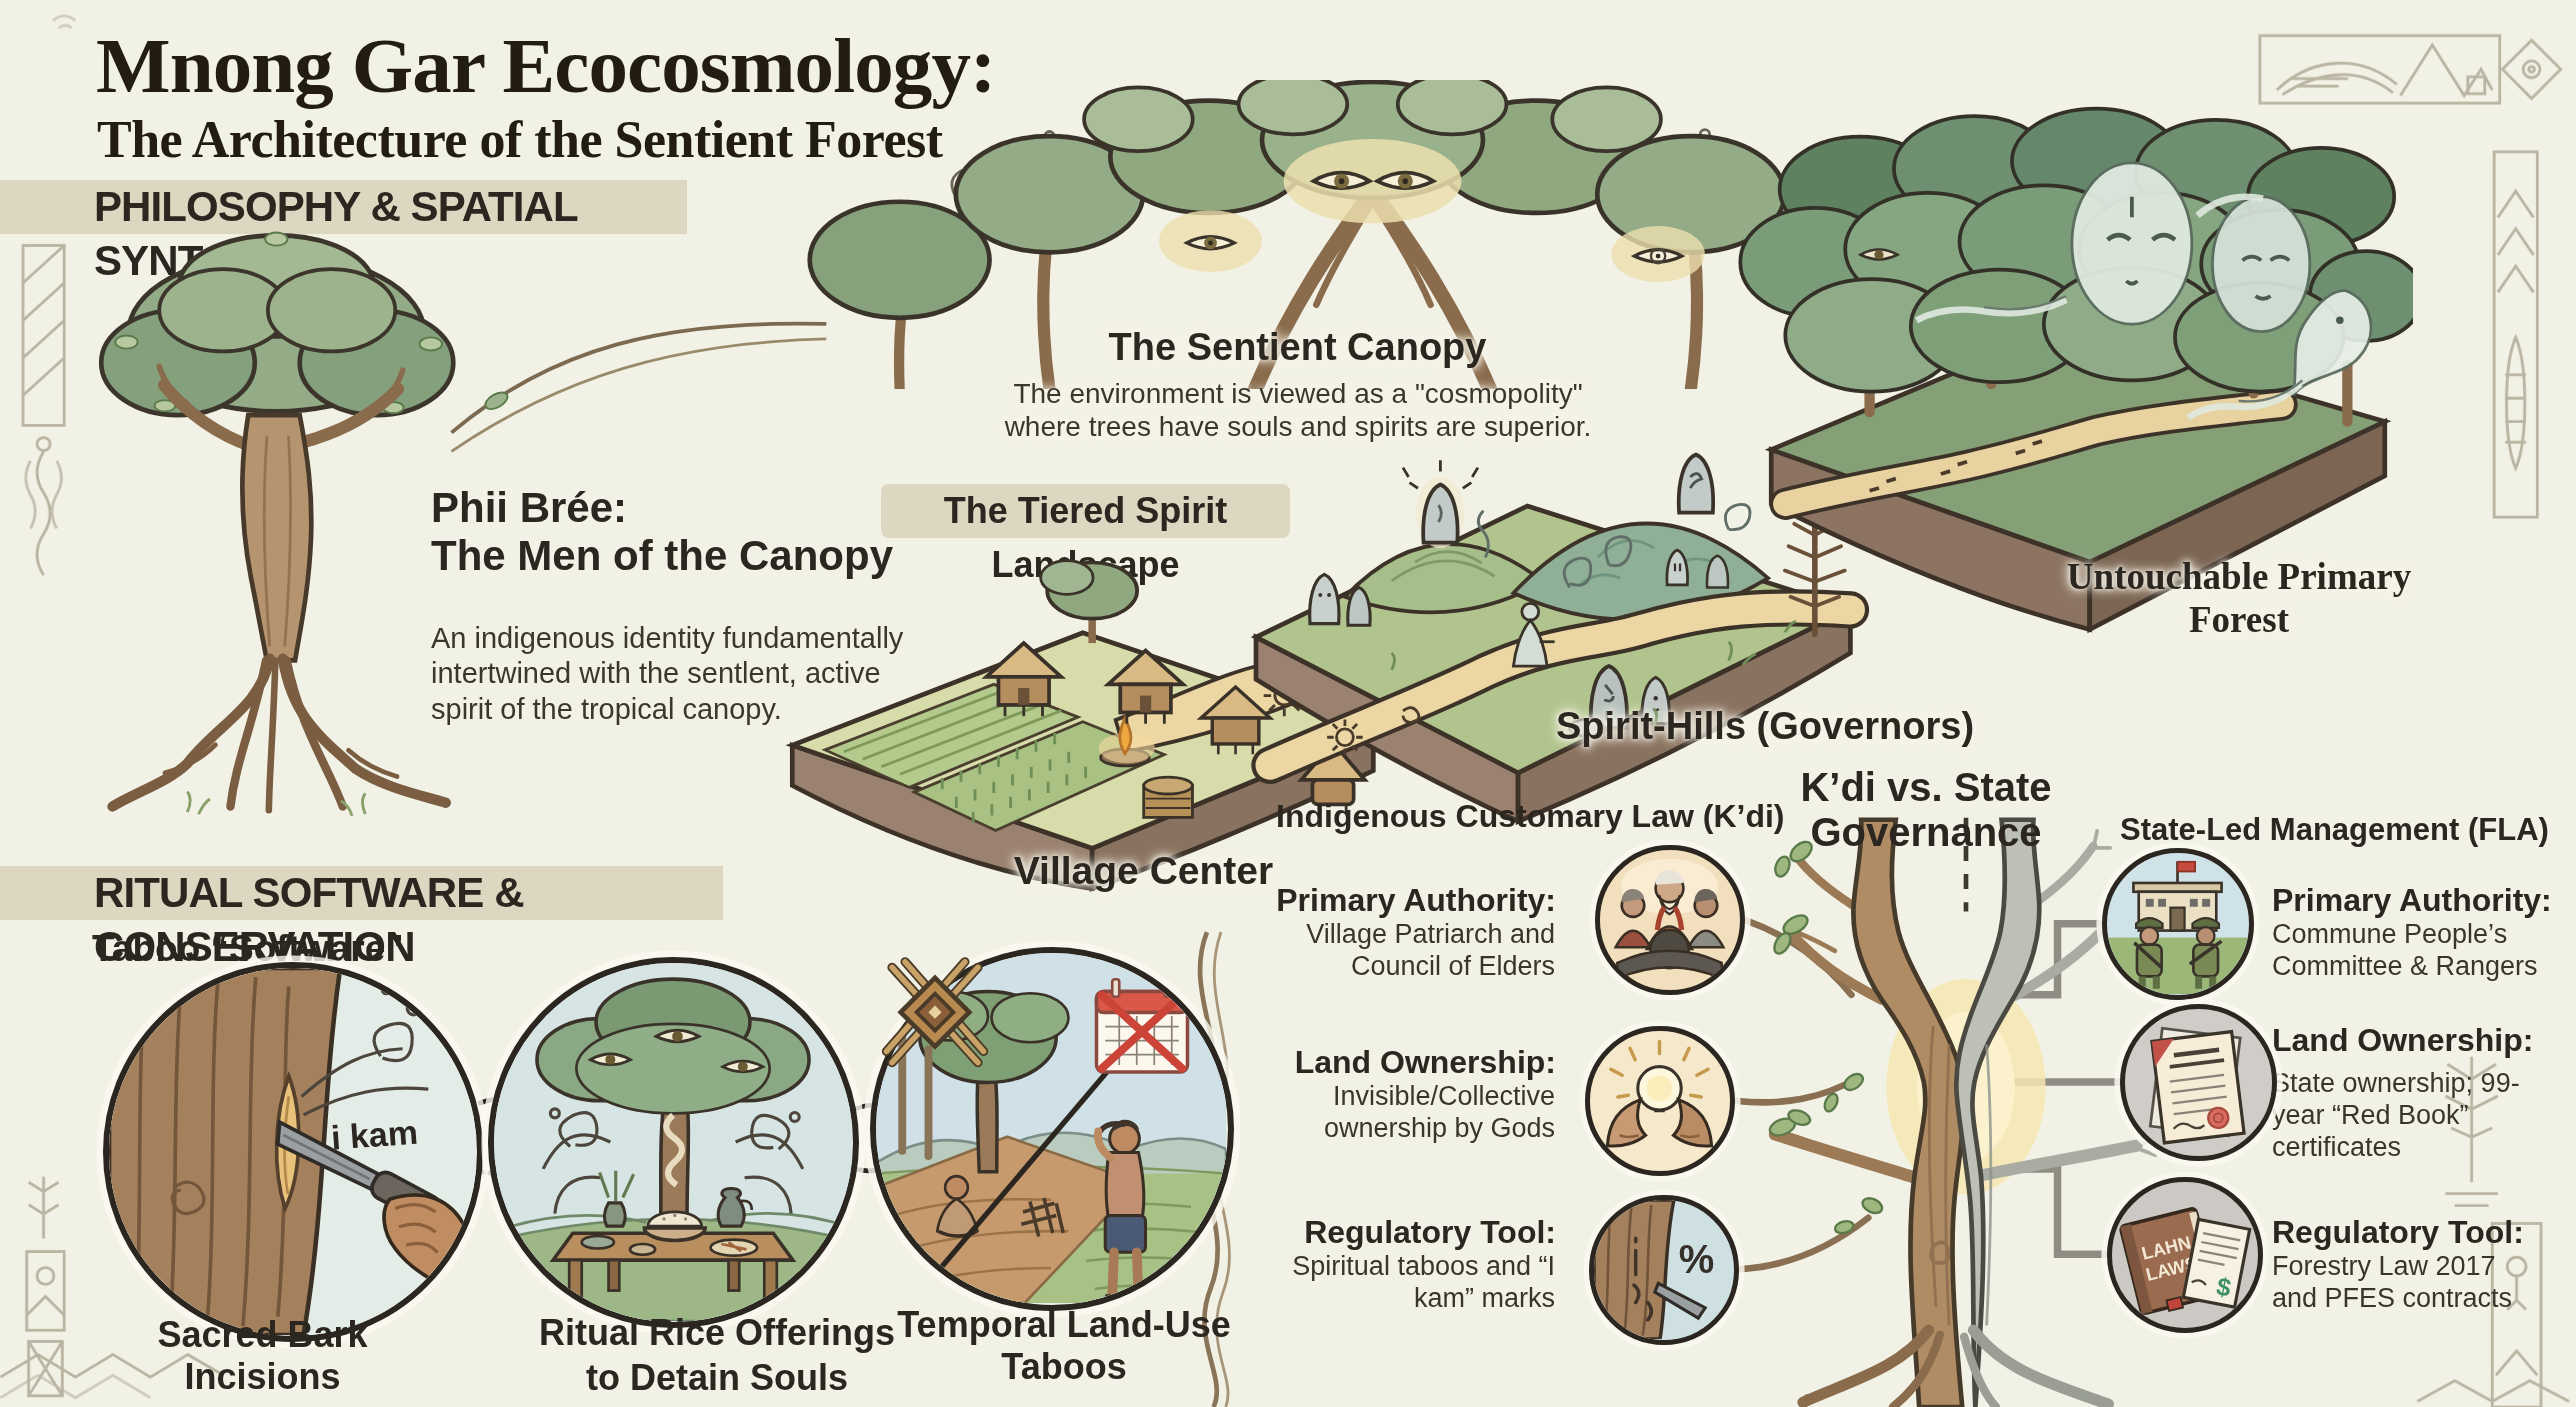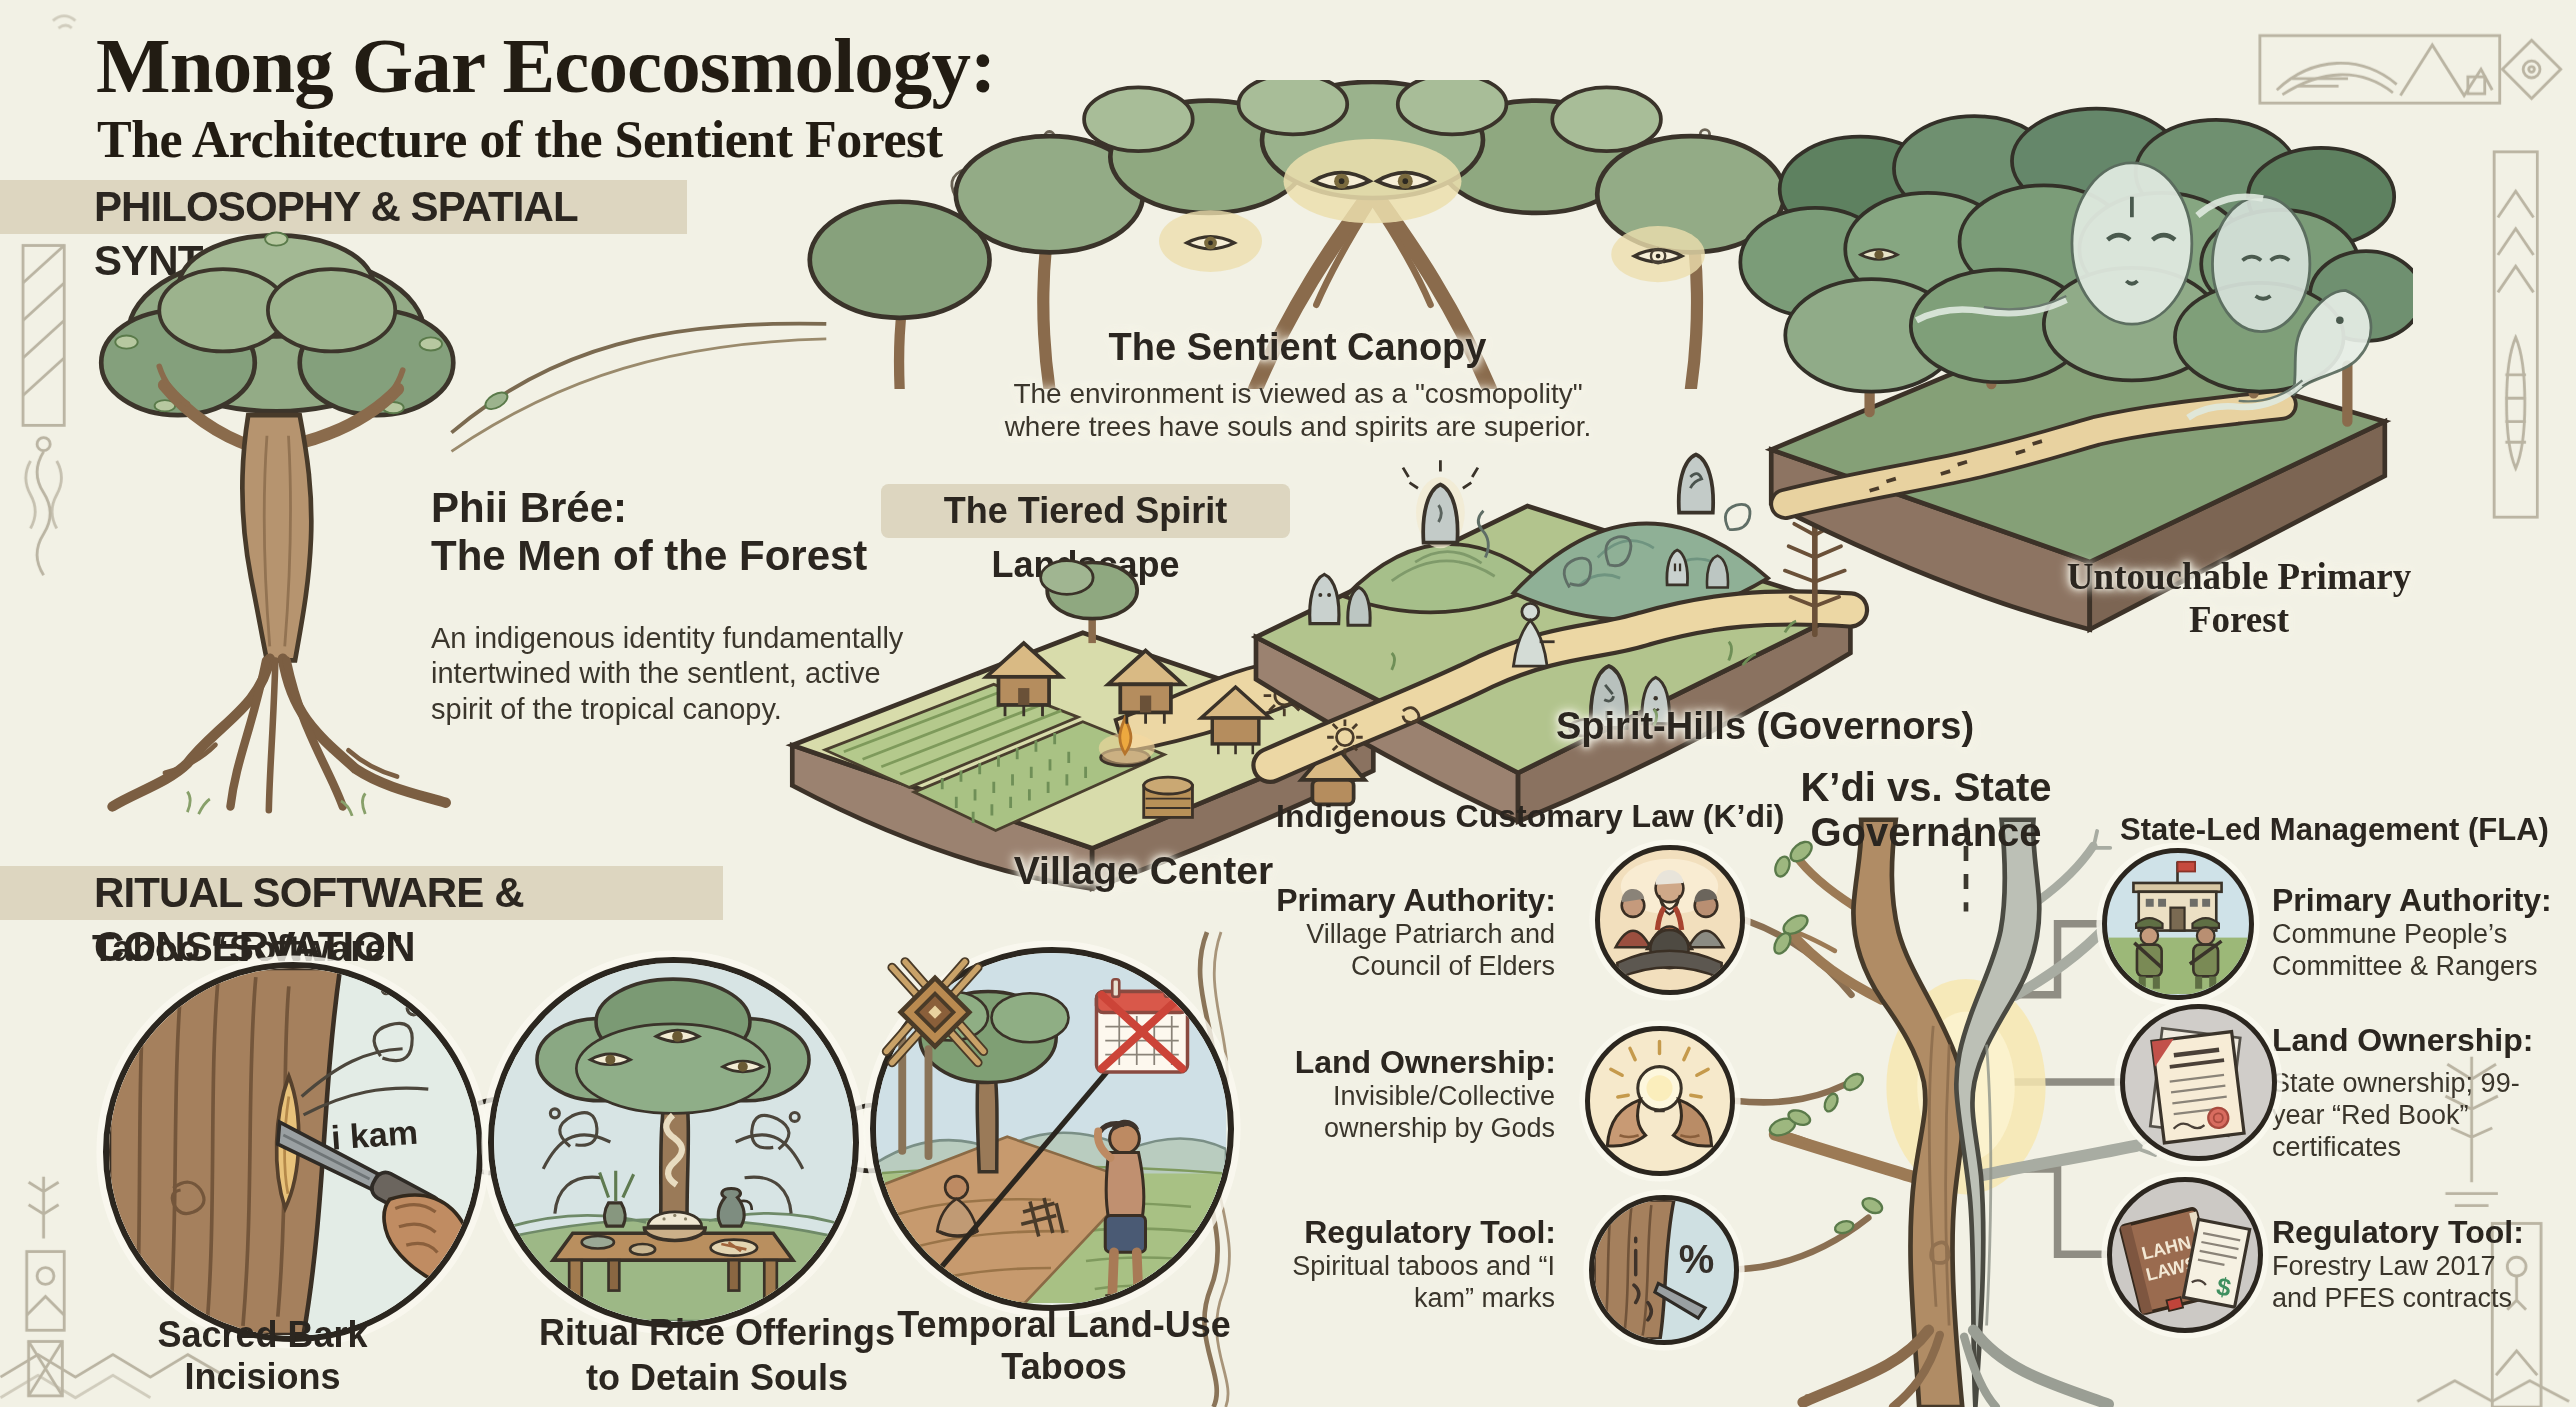--- a/index.html
+++ b/index.html
@@ -400,21 +400,21 @@
   <div class="abs lbl halo" style="left:1556px;top:705px;font-size:38px;">Spirit-Hills (Governors)</div>
   <div class="abs lbl center halo" style="left:2033px;top:555px;width:412px;font-size:37px;font-family:Liberation Serif, serif;">Untouchable Primary Forest</div>
 
   <div class="abs band" style="left:0;top:866px;width:723px;height:54px;">
     <div class="bandtext" style="padding-left:94px;line-height:54px;">RITUAL SOFTWARE &amp; CONSERVATION</div>
   </div>
   <div class="abs lbl" style="left:92px;top:928px;font-size:37px;">Taboo “Software”</div>
 
   <div class="abs lbl" style="left:431px;top:484px;font-size:42px;line-height:1.14;">
     <div>Phii Brée:</div>
-    <div>The Men of the Forest</div>
+    <div>The Men of the Canopy</div>
   </div>
   <div class="abs body-text" style="left:431px;top:592px;width:478px;font-size:29px;line-height:1.22;">An indigenous identity fundamentally intertwined with the sentlent, active spirit of the tropical canopy.</div>
 
   <svg class="abs" style="left:0;top:0;pointer-events:none;" width="2576" height="1407" viewBox="0 0 2749 1502">
 
     <path d="M1288,995 C1262,1060 1315,1120 1290,1185 C1265,1250 1318,1310 1292,1375 C1270,1430 1310,1470 1295,1502" stroke="#8a7458" stroke-width="5" fill="none"></path>
     <path d="M1303,995 C1278,1065 1328,1125 1302,1190 C1278,1255 1330,1315 1305,1380 C1284,1436 1320,1472 1308,1502" stroke="#a8957a" stroke-width="3" fill="none"></path>
 
     <g stroke="#2b261f" stroke-width="5" fill="none">
       <path d="M510,1178 C545,1166 560,1176 574,1196"></path>

